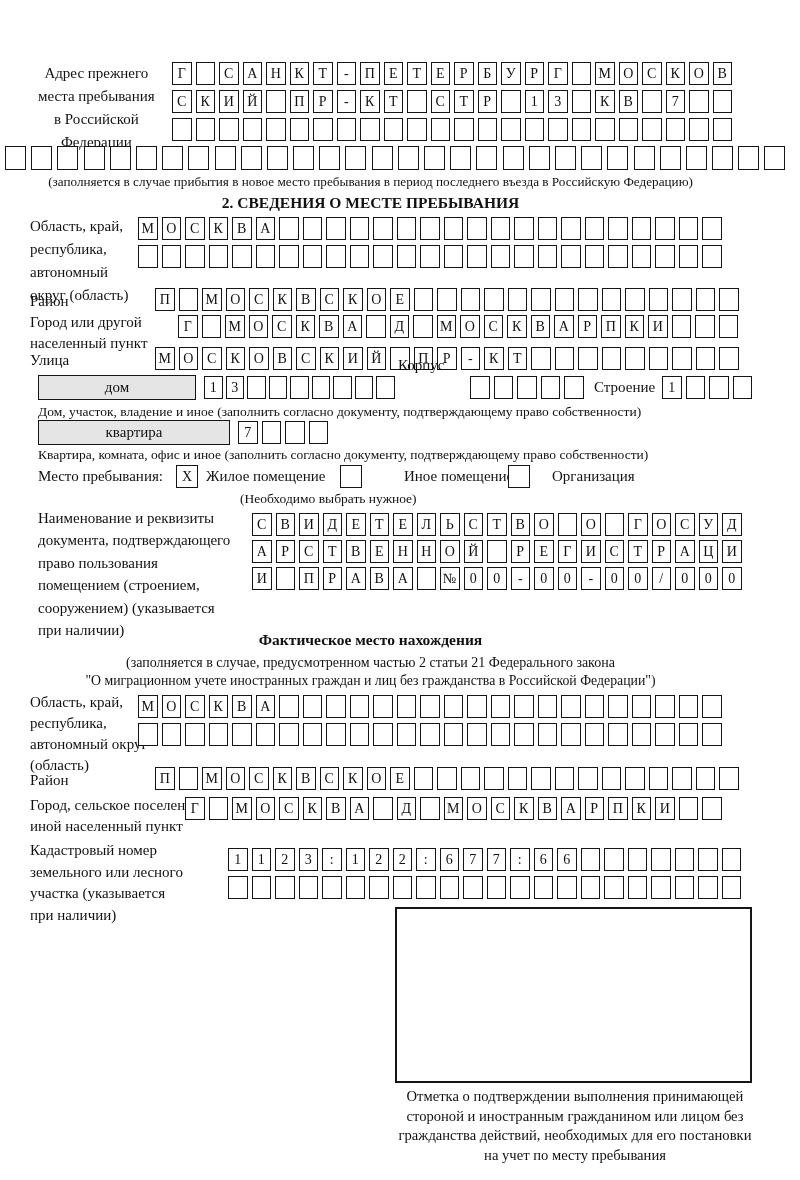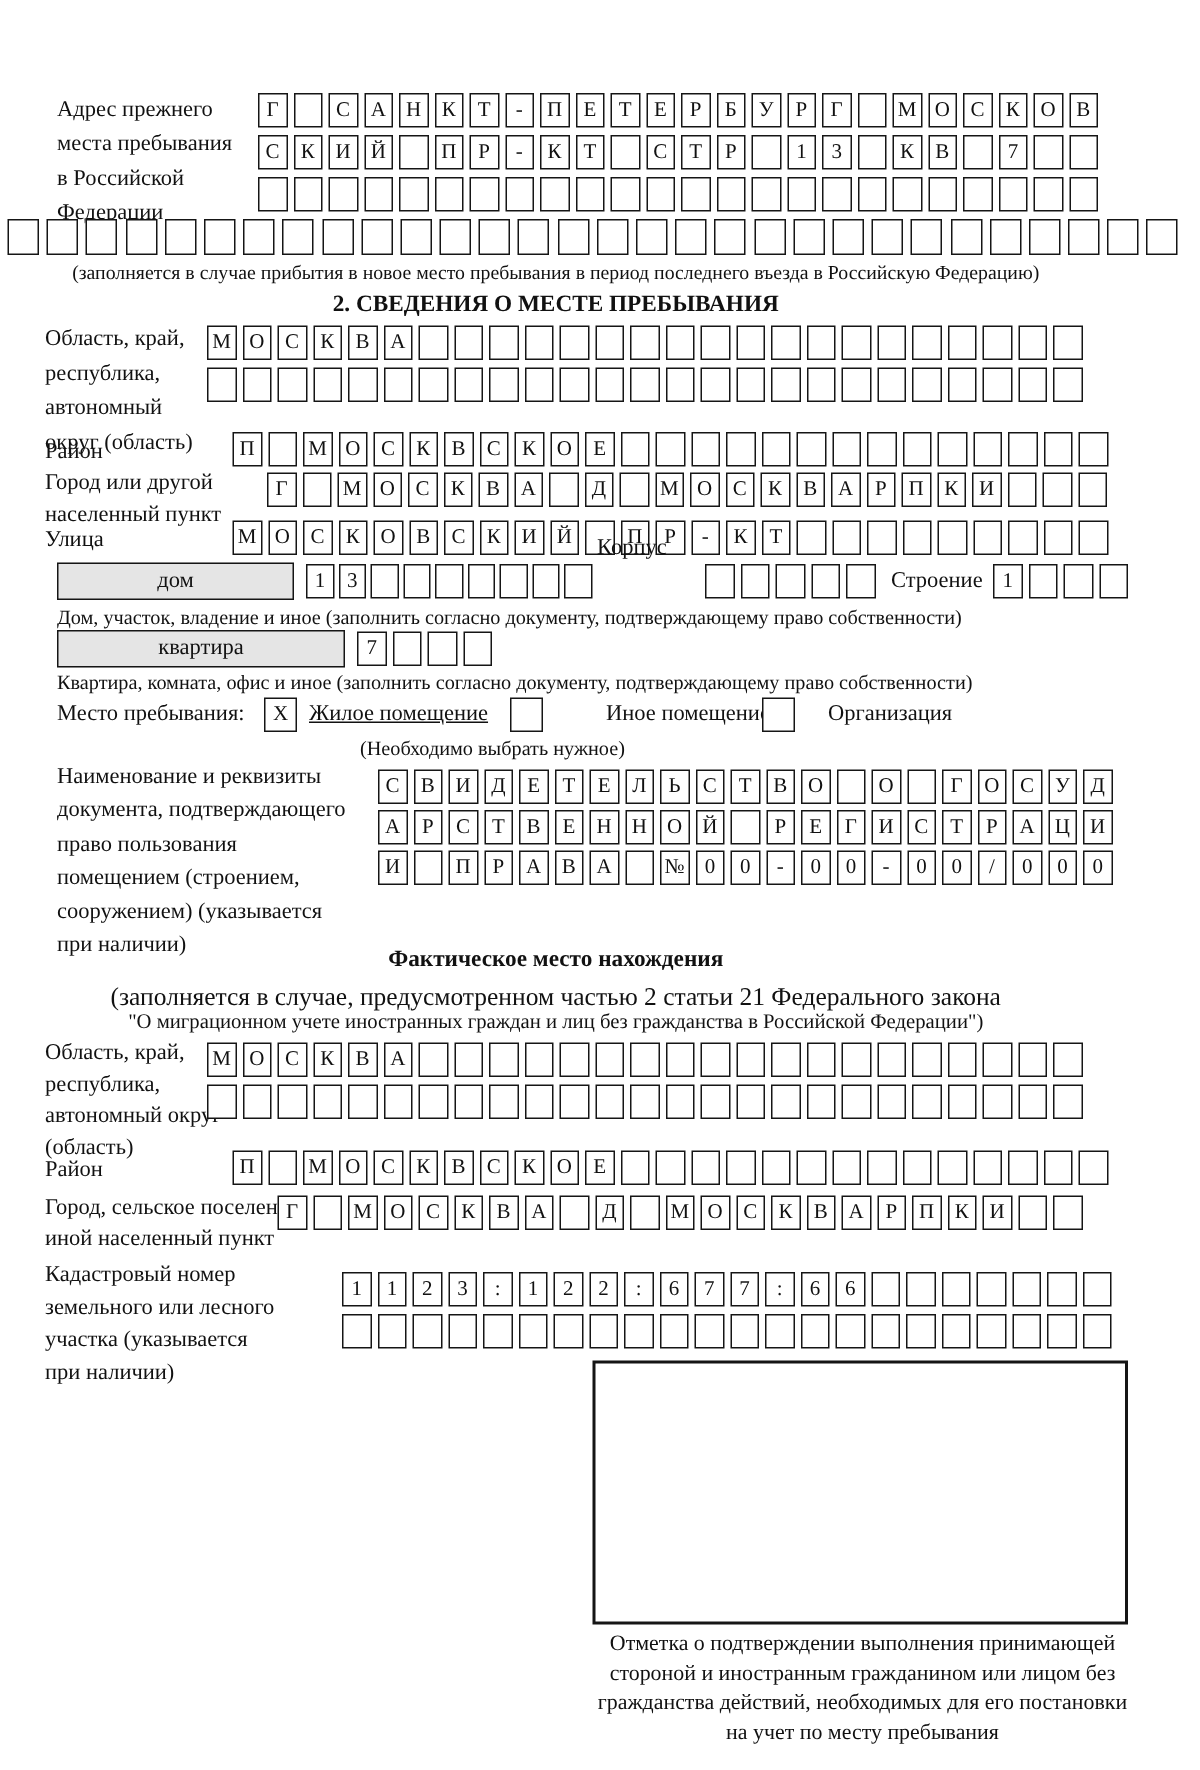--- a/index.html
+++ b/index.html
@@ -33,21 +33,21 @@
   }
   .bigbox{position:absolute;border:2px solid #151515;background:#fff;box-sizing:border-box;}
   .caption{position:absolute;font-size:14.6px;line-height:19.5px;text-align:center;white-space:nowrap;}
 </style>
 </head>
 <body>
 
 <div class="page">
 
 
-  <div class="lbl" style="top:62px;left:38px;">
+  <div class="lbl" style="top:62px;left:38px;text-align:center;">
     <div>Адрес прежнего</div>
     <div>места пребывания</div>
     <div>в Российской</div>
     <div>Федерации</div>
   </div>
   <div class="boxrow" style="top:62px;left:172px;">
       <span class="cell">Г</span>
       <span class="cell"></span>
       <span class="cell">С</span>
       <span class="cell">А</span>
@@ -347,21 +347,21 @@
   <div class="boxrow" style="top:421px;left:238px;">
       <span class="cell">7</span>
       <span class="cell"></span>
       <span class="cell"></span>
       <span class="cell"></span>
     </div>
   <div class="note" style="top:447px;left:38px;font-size:13.5px;">Квартира, комната, офис и иное (заполнить согласно документу, подтверждающему право собственности)</div>
 
   <div class="t" style="top:467px;left:38px;">Место пребывания:</div>
   <div class="cb" style="top:465px;left:176px;">X</div>
-  <div class="t" style="top:467px;left:206px;text-decoration:underline;">Жилое помещение</div>
+  <div class="t" style="top:467px;left:206px;">Жилое помещение</div>
   <div class="cb" style="top:465px;left:340px;"></div>
   <div class="t" style="top:467px;left:368px;margin-left:36px;">Иное помещение</div>
   <div class="cb" style="top:465px;left:508px;"></div>
   <div class="t" style="top:467px;left:552px;">Организация</div>
   <div class="note" style="top:491px;left:240px;font-size:13.5px;">(Необходимо выбрать нужное)</div>
 
   <div class="lbl" style="top:507px;left:38px;line-height:22.4px;">
     <div>Наименование и реквизиты</div>
     <div>документа, подтверждающего</div>
     <div>право пользования</div>
@@ -433,21 +433,21 @@
       <span class="cell">-</span>
       <span class="cell">0</span>
       <span class="cell">0</span>
       <span class="cell">/</span>
       <span class="cell">0</span>
       <span class="cell">0</span>
       <span class="cell">0</span>
     </div>
 
   <div class="t bold center" style="top:630px;font-size:15.5px;">Фактическое место нахождения</div>
-  <div class="note center" style="top:655px;font-size:17px;">(заполняется в случае, предусмотренном частью 2 статьи 21 Федерального закона</div>
+  <div class="note center" style="top:655px;font-size:14px;">(заполняется в случае, предусмотренном частью 2 статьи 21 Федерального закона</div>
   <div class="note center" style="top:673px;font-size:13.8px;">"О миграционном учете иностранных граждан и лиц без гражданства в Российской Федерации")</div>
 
   <div class="lbl" style="top:692px;left:30px;line-height:21px;">
     <div>Область, край,</div>
     <div>республика,</div>
     <div>автономный округ</div>
     <div>(область)</div>
   </div>
   <div class="boxrow" style="top:695px;left:138px;">
       <span class="cell">М</span>

